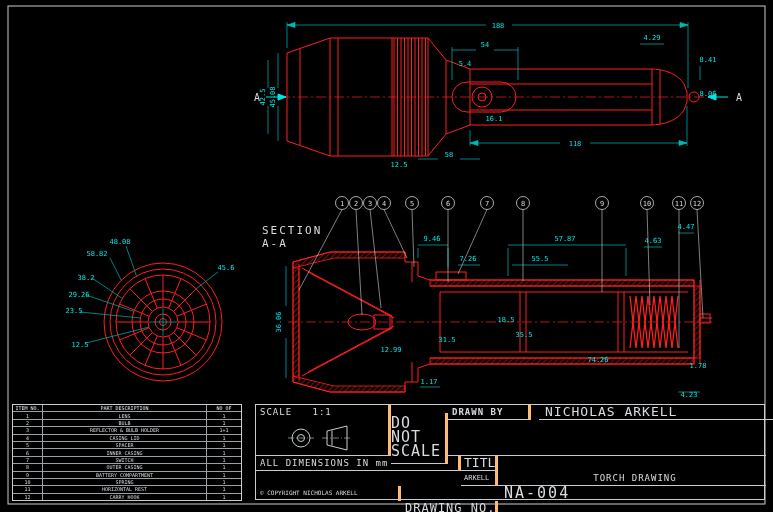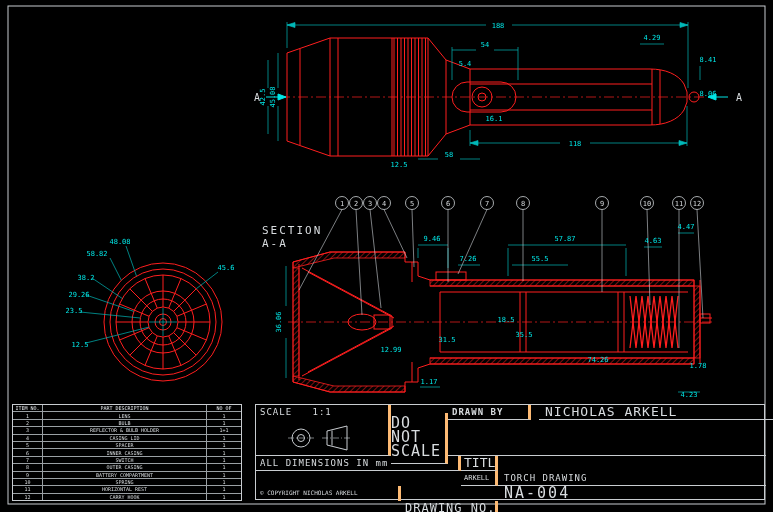--- a/index.html
+++ b/index.html
@@ -37,21 +37,21 @@
     padding-top:3px;line-height:14px;letter-spacing:1px;}
   .drawnby-label{left:192px;top:0;width:83px;height:15px;font-size:9px;line-height:14px;padding-left:4px;letter-spacing:1px;font-weight:bold;}
   .drawnby-value{left:283px;top:0;width:235px;height:15px;font-size:13px;line-height:14px;padding-left:6px;letter-spacing:1px;}
   .blank-cell{left:192px;top:15px;width:318px;height:36px;}
   .dims-note{left:0;top:51px;width:205px;height:15px;font-size:9px;line-height:14px;padding-left:4px;letter-spacing:1px;}
   .title-label{left:205px;top:51px;width:37px;height:15px;font-size:13px;line-height:14px;padding-left:3px;}
   .title-value{left:242px;top:51px;width:268px;height:15px;font-size:9px;line-height:14px;padding-left:6px;letter-spacing:1px;}
   .sheet-cell{left:0;top:66px;width:205px;height:15px;font-size:9px;line-height:14px;padding-left:4px;letter-spacing:1px;}
   .ofgap{margin-left:28px;}
   .project-label{left:205px;top:66px;width:37px;height:15px;font-size:7px;line-height:14px;padding-left:3px;}
-  .project-value{left:242px;top:66px;width:268px;height:15px;font-size:9px;line-height:14px;padding-left:6px;letter-spacing:1px;}
+  .project-value{left:242px;top:66px;width:268px;height:15px;font-size:9px;line-height:14px;padding-left:6px;letter-spacing:1px;text-align:center;}
   .copyright{left:0;top:81px;width:145px;height:15px;font-size:6px;line-height:13px;padding-left:4px;}
   .dwg-label{left:145px;top:96px;width:97px;height:15px;font-size:12px;line-height:14px;padding-left:4px;letter-spacing:1px;}
   .dwg-value{left:242px;top:81px;width:268px;height:15px;font-size:15px;line-height:14px;padding-left:6px;letter-spacing:2px;}
 </style>
 </head>
 <body>
 
 <div class="canvas">
 
 <svg width="773" height="512" viewBox="0 0 773 512">

